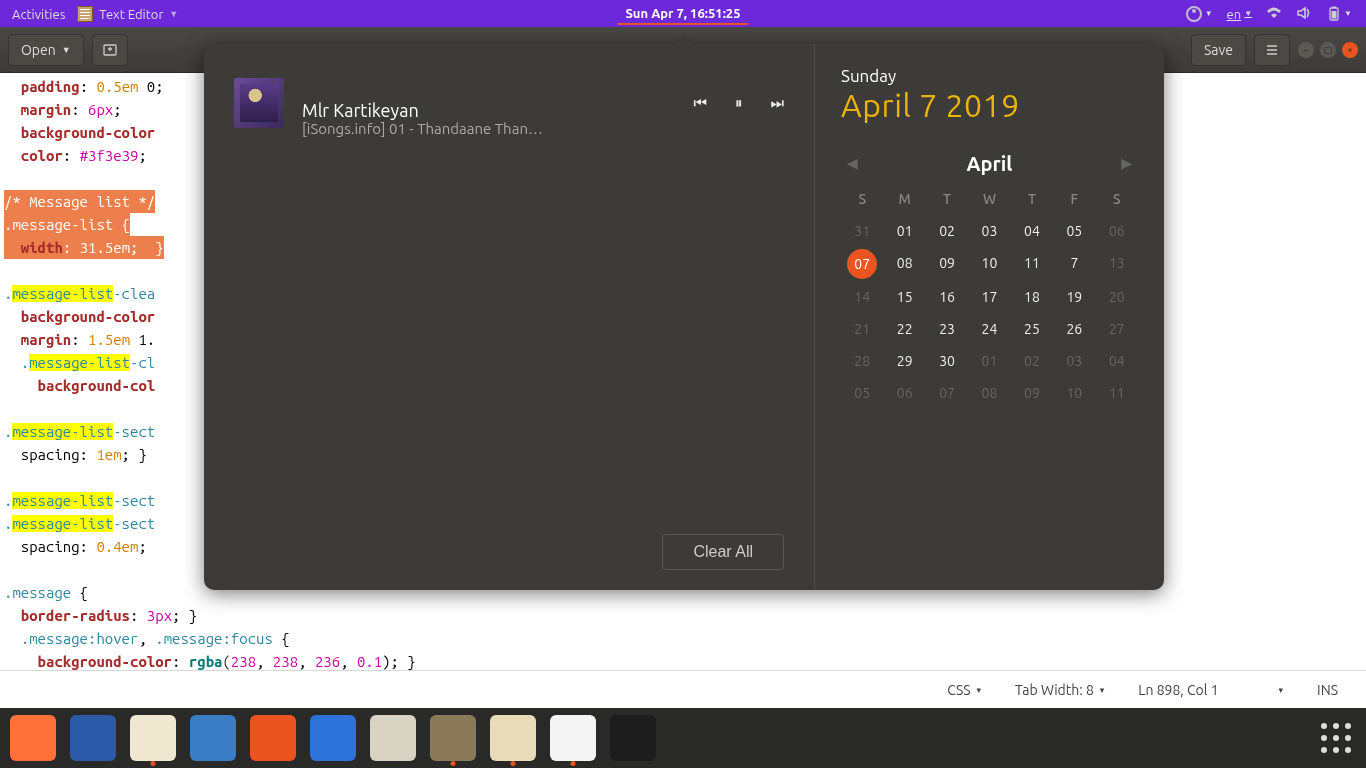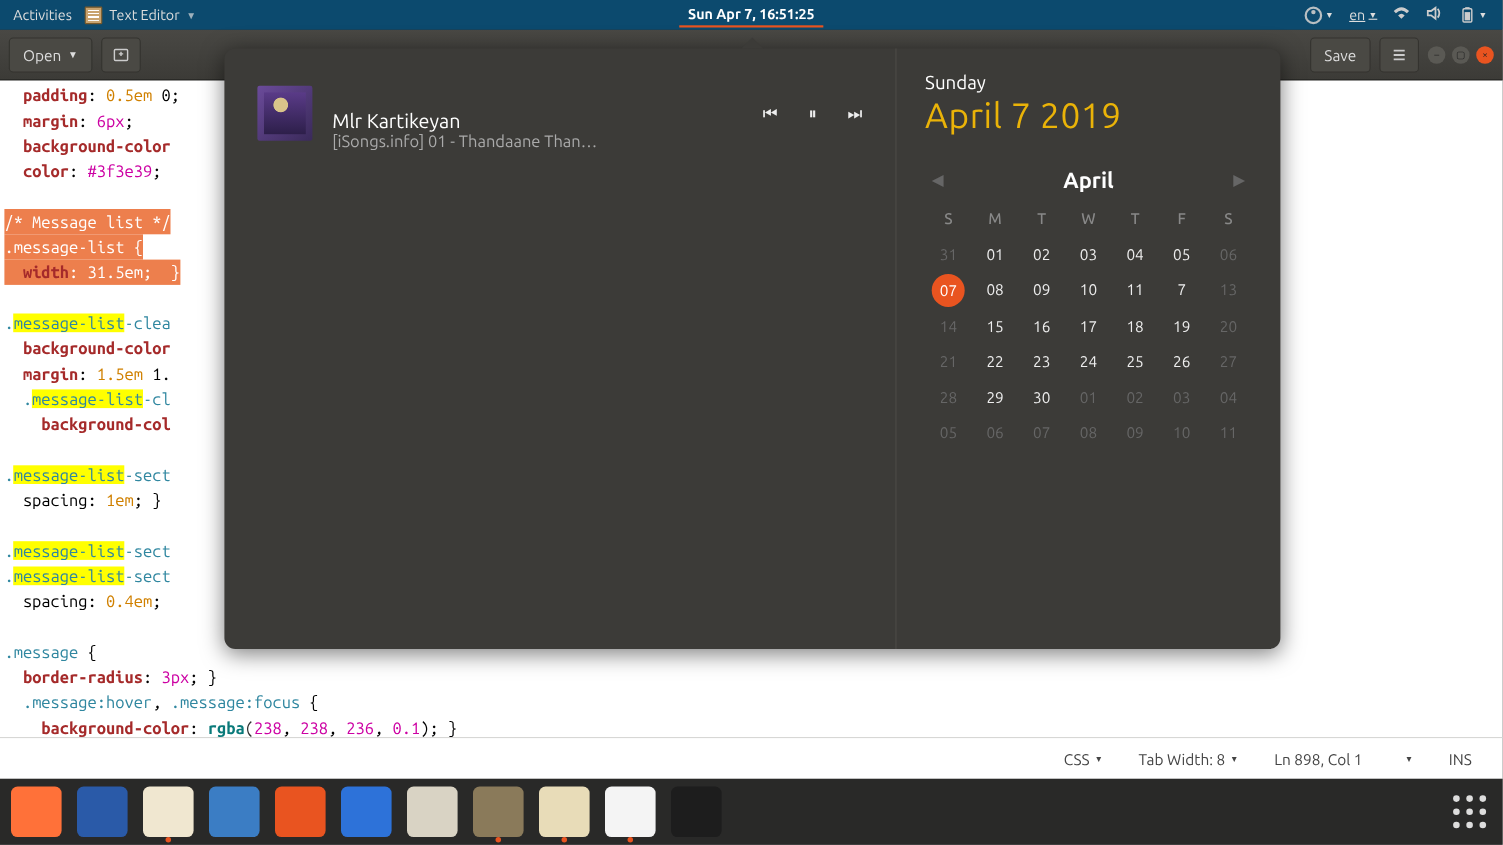--- a/index.html
+++ b/index.html
@@ -2,21 +2,21 @@
 <html><head>
 <meta charset="utf-8">
 <style>
   * { box-sizing: border-box; margin: 0; padding: 0; }
   html, body { width: 1366px; height: 768px; overflow: hidden; font-family: "Ubuntu", "Noto Sans", sans-serif; }
   body { background: #2c2c2c; }
 
   
   .top-panel {
     position: absolute; top: 0; left: 0; right: 0; height: 27px;
-    background: #0c4a6e; color: #ddd; display: flex; align-items: center;
+    background: #6d28d9; color: #ddd; display: flex; align-items: center;
     font-size: 13px; z-index: 10; justify-content: center;
   }
   .top-panel .left { display: flex; align-items: center; gap: 12px; padding-left: 12px; }
   .top-panel .center { position: absolute; left: 50%; transform: translateX(-50%); font-weight: 600; color: #fff; border-bottom: 2px solid #e95420; padding: 4px 8px 3px; }
   .top-panel .right { margin-left: auto; display: flex; align-items: center; gap: 14px; padding-right: 14px; }
   .app-menu { display: flex; align-items: center; gap: 6px; }
   .app-menu .dropdown-caret { font-size: 9px; opacity: 0.7; }
   .texteditor-icon { width: 16px; height: 16px; background: #c8a36f; border: 1px solid #7a5a2a; border-radius: 1px; position: relative; }
   .texteditor-icon::before { content: ""; position: absolute; left: 2px; right: 2px; top: 2px; bottom: 2px; background: repeating-linear-gradient(#fff, #fff 1px, #c8a36f 1px, #c8a36f 3px); }
   .sys-icon { display: inline-block; width: 16px; height: 16px; opacity: 0.9; }
@@ -192,21 +192,21 @@
 
 <div class="statusbar">
   <span class="combo">
     <span>CSS</span>
     <span class="caret-down">▾</span>
   </span>
   <span class="combo">
     <span>Tab Width: 8</span>
     <span class="caret-down">▾</span>
   </span>
-  <span class="combo" style="gap:40px;">
+  <span class="combo" style="gap:60px;">
     <span>Ln 898, Col 1</span>
     <span class="caret-down">▾</span>
   </span>
   <span>INS</span>
 </div>
 
 <div class="dock" id="dock">
 
 <div class="dock-icon" style="background: rgb(255, 113, 57);"></div>
     <div class="dock-icon" style="background: rgb(42, 90, 168);"></div>
@@ -247,20 +247,21 @@
       <div class="notif-text">
         <div class="notif-title">Mlr Kartikeyan</div>
         <div class="notif-sub">[iSongs.info] 01 - Thandaane Than…</div>
       </div>
       <div class="media-ctrls">
         <span>⏮</span>
         <span>⏸</span>
         <span>⏭</span>
       </div>
     </div>
+    <button class="clear-all-btn">Clear All</button>
   </div>
   <div class="cal-side">
     <div class="cal-dayname">Sunday</div>
     <div class="cal-fulldate">April  7 2019</div>
     <div class="cal-header">
       <span class="nav">◀</span>
       <span class="month">April</span>
       <span class="nav">▶</span>
     </div>
     <div class="cal-grid" id="cal-grid">

